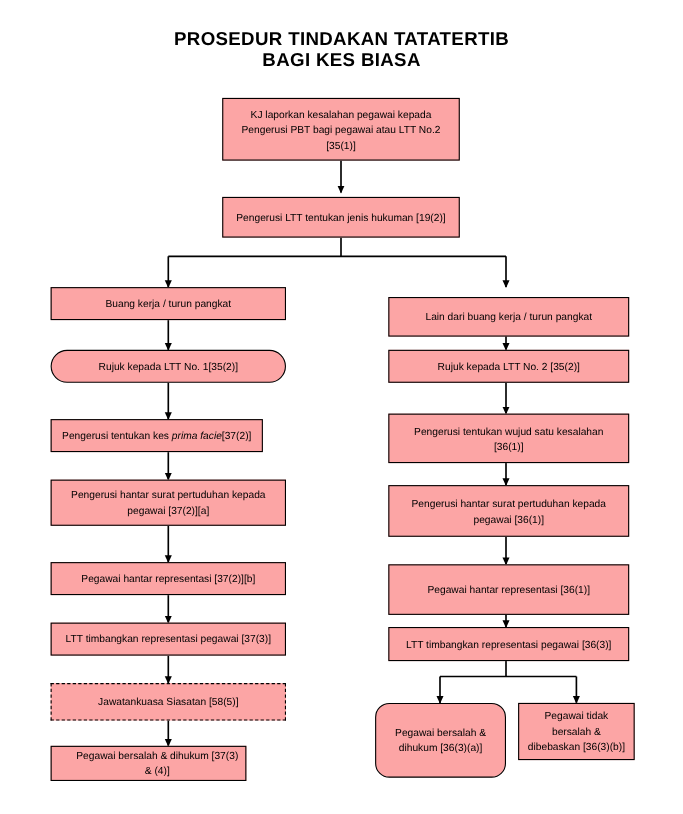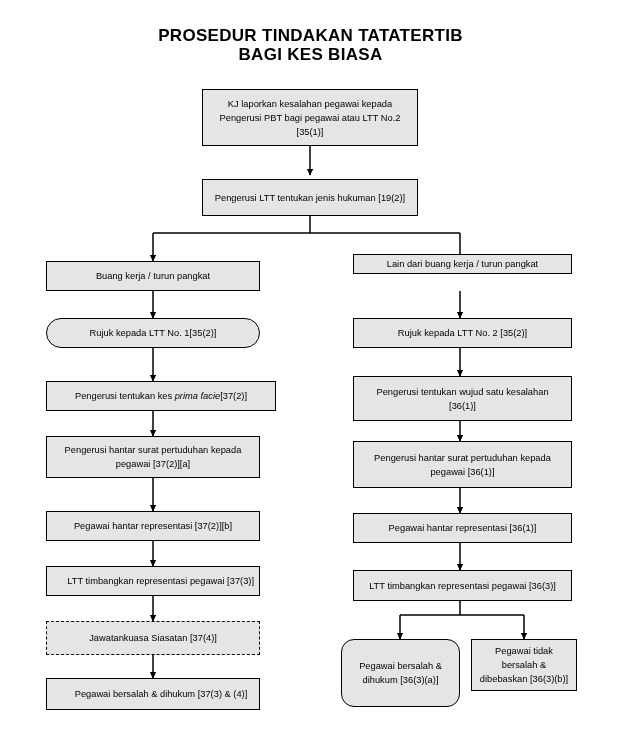--- a/index.html
+++ b/index.html
@@ -37,21 +37,21 @@
     font-size: 17px;
     font-weight: bold;
     letter-spacing: 0.3px;
     line-height: 19px;
     white-space: pre-line;
   }
   .node {
     position: absolute;
     box-sizing: border-box;
     border: 1.6px solid #000000;
-    background: #e5e5e5;
+    background: #fca5a5;
     display: flex;
     align-items: center;
     justify-content: center;
     text-align: center;
     font-size: 9.3px;
     line-height: 14px;
     padding: 2px 5px;
     z-index: 2;
   }
   .node.dashed {
@@ -122,64 +122,64 @@
   </div>
 
   <div class="node" style="left:46px; top:261px; width:214px; height:30px;">
     <span class="txt">Buang kerja / turun pangkat</span>
   </div>
 
   <div class="node" style="left:46px; top:318px; width:214px; height:30px;border-radius:15px;">
     <span class="txt">Rujuk kepada LTT No. 1[35(2)]</span>
   </div>
 
-  <div class="node" style="left:46px; top:381px; width:230px; height:30px;">
+  <div class="node" style="left:46px; top:381px; width:193px; height:30px;">
     <span class="txt" id="prima-facie-cell">Pengerusi tentukan kes <i>prima facie</i>[37(2)]</span>
   </div>
 
   <div class="node" style="left:46px; top:436px; width:214px; height:42px;">
     <span class="txt">Pengerusi hantar surat pertuduhan kepada
 pegawai [37(2)][a]</span>
   </div>
 
   <div class="node" style="left:46px; top:511px; width:214px; height:30px;">
     <span class="txt">Pegawai hantar representasi [37(2)][b]</span>
   </div>
 
-  <div class="node" style="left:46px; top:566px; width:214px; height:30px;text-align:right;">
+  <div class="node" style="left:46px; top:566px; width:214px; height:30px;">
     <span class="txt">LTT timbangkan representasi pegawai [37(3)]</span>
   </div>
 
   <div class="node dashed" style="left:46px; top:621px; width:214px; height:34px;">
-    <span class="txt">Jawatankuasa Siasatan [37(4)]</span>
+    <span class="txt">Jawatankuasa Siasatan [58(5)]</span>
   </div>
 
-  <div class="node" style="left:46px; top:678px; width:214px; height:32px;padding-left:21px;">
+  <div class="node" style="left:46px; top:678px; width:178px; height:32px;padding-left:21px;">
     <span class="txt">Pegawai bersalah &amp; dihukum [37(3) &amp; (4)]</span>
   </div>
 
-  <div class="node" style="left:353px; top:254px; width:219px; height:20px;">
+  <div class="node" style="left:353px; top:270px; width:219px; height:36px;">
     <span class="txt">Lain dari buang kerja / turun pangkat</span>
   </div>
 
   <div class="node" style="left:353px; top:318px; width:219px; height:30px;">
     <span class="txt">Rujuk kepada LTT No. 2 [35(2)]</span>
   </div>
 
   <div class="node" style="left:353px; top:376px; width:219px; height:45px;">
     <span class="txt">Pengerusi tentukan wujud satu kesalahan
 [36(1)]</span>
   </div>
 
   <div class="node" style="left:353px; top:441px; width:219px; height:47px;">
     <span class="txt">Pengerusi hantar surat pertuduhan kepada
 pegawai [36(1)]</span>
   </div>
 
-  <div class="node" style="left:353px; top:513px; width:219px; height:30px;">
+  <div class="node" style="left:353px; top:513px; width:219px; height:46px;">
     <span class="txt">Pegawai hantar representasi [36(1)]</span>
   </div>
 
   <div class="node" style="left:353px; top:570px; width:219px; height:31px;">
     <span class="txt">LTT timbangkan representasi pegawai [36(3)]</span>
   </div>
 
   <div class="node" style="left:341px; top:639px; width:119px; height:68px;border-radius:13px;">
     <span class="txt">Pegawai bersalah &amp;
 dihukum [36(3)(a)]</span>

